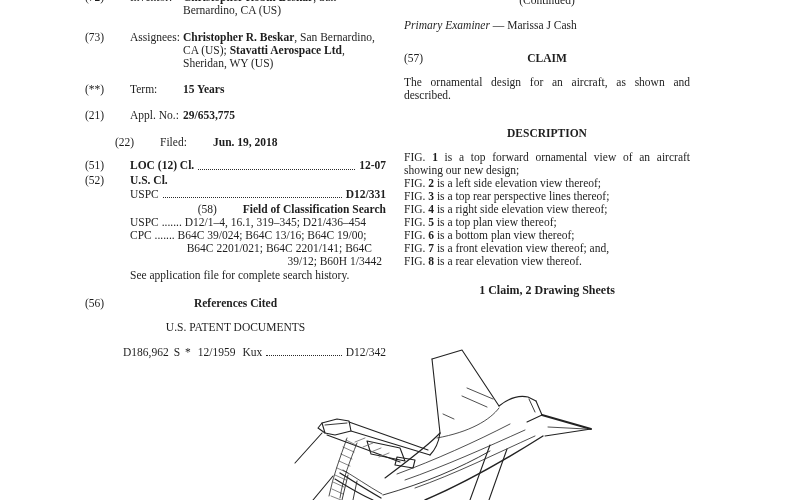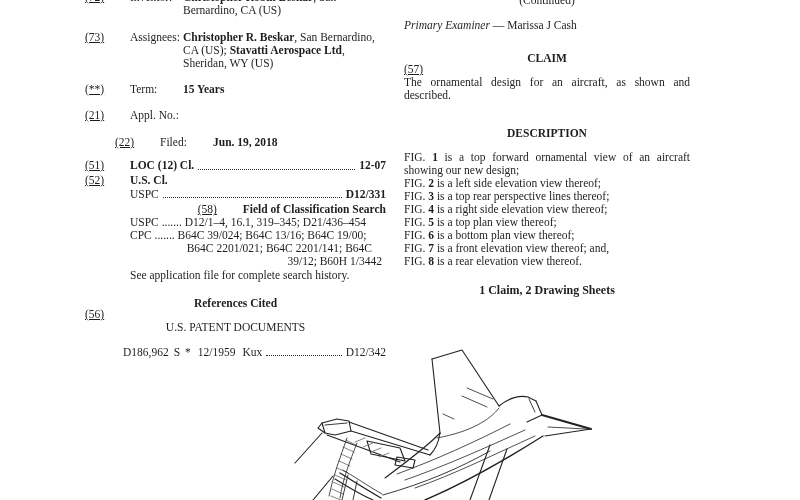--- a/index.html
+++ b/index.html
@@ -3,38 +3,38 @@
 <meta charset="utf-8">
 <style>
   * { margin:0; padding:0; box-sizing:border-box; }
   html,body { width:800px; height:500px; background:#ffffff; overflow:hidden; }
   body { font-family:"Liberation Serif", serif; color:#1e1e1e; position:relative; }
 
   .col-left  { position:absolute; left:85px;  top:-9px; width:301px; font-size:11.5px; line-height:12.9px; }
   .col-right { position:absolute; left:404px; top:-6px; width:286px; font-size:11.5px; line-height:12.9px; }
 
   .row { display:flex; align-items:flex-start; }
-  .ref { width:45px; flex:none;text-decoration:underline; }
+  .ref { width:45px; flex:none; }
   .lbl { width:53px; flex:none; }
   .val { flex:1; }
   b, .b { font-weight:bold; }
   .it { font-style:italic; }
 
   .leader-row { display:flex; align-items:flex-end; }
   .dots { flex:1; border-bottom:1.2px dotted #2a2a2a; margin:0 4px 2.5px 4px; min-width:10px; }
 
   .center { text-align:center; }
   .right  { text-align:right; }
   .just   { text-align:justify; }
 
   .mb-gap1 { margin-bottom:14px; }
   .mb-gap3 { margin-bottom:13px; }
 
   .heading-row { position:relative; }
-  .heading-row .ref { position:absolute; left:0; top:11px; }
+  .heading-row .ref { position:absolute; left:0; top:0; }
 
   .fig-line { text-align:justify; }
   .indent45 { padding-left:45px; }
 
   .figure-wrap { position:absolute; left:285px; top:348px; width:321px; height:152px; }
   .figure-wrap svg { display:block; width:100%; height:100%; }
 </style>
 </head>
 <body>
 
@@ -54,20 +54,21 @@
 
   <div class="row mb-gap1">
     <span class="ref">(**)</span>
     <span class="lbl">Term:</span>
     <span class="val b">15 Years</span>
   </div>
 
   <div class="row mb-gap1">
     <span class="ref">(21)</span>
     <span class="lbl">Appl. No.:</span>
+    <span class="val b">29/653,775</span>
   </div>
 
   <div class="row" style="margin-bottom:10px;padding-left:30px;">
     <span class="ref">(22)</span>
     <span class="lbl">Filed:</span>
     <span class="val b">Jun. 19, 2018</span>
   </div>
 
   <div class="row leader-row">
     <span class="ref">(51)</span>

